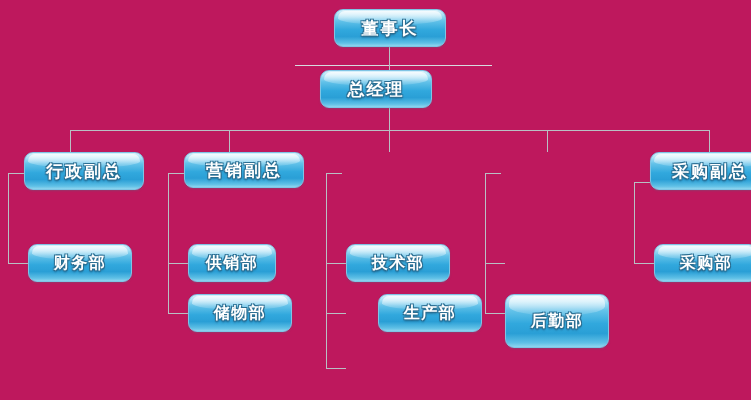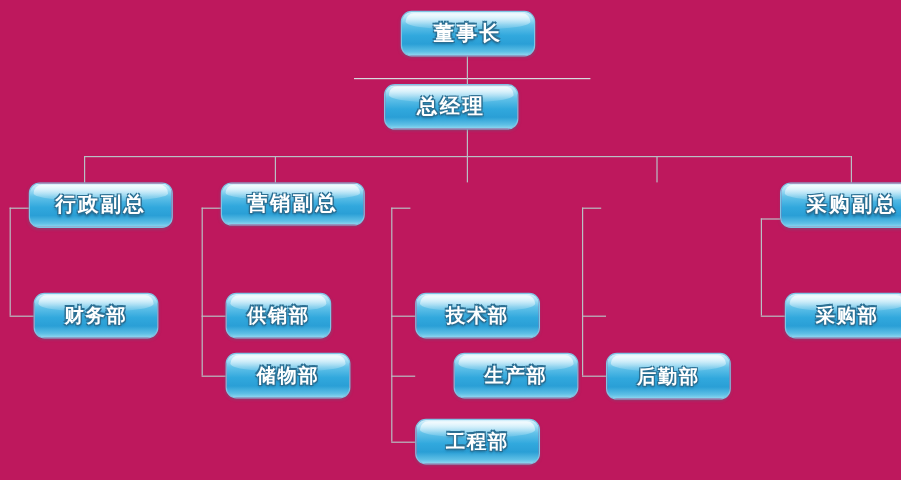--- a/index.html
+++ b/index.html
@@ -155,26 +155,23 @@
   </div>
 
   <div class="node small" style="left:346px; top:244px; width:104px; height:38px;">
     <span class="node-label">技术部</span>
   </div>
 
   <div class="node small" style="left:346px; top:294px; width:104px; height:38px;margin-left:32px;">
     <span class="node-label">生产部</span>
   </div>
 
-  <div class="node small" style="left:346px; top:349px; width:104px; height:38px;">
-    <span class="node-label">工程部</span>
-  </div>
 
 
-  <div class="node small" style="left:505px; top:294px; width:104px; height:39px;text-align:center;">
+  <div class="node small" style="left:505px; top:294px; width:104px; height:54px;text-align:center;">
     <span class="node-label">后勤部</span>
   </div>
 
   <div class="node small" style="left:654px; top:244px; width:104px; height:38px;">
     <span class="node-label">采购部</span>
   </div>
 
 </div>
 
 </body></html>

